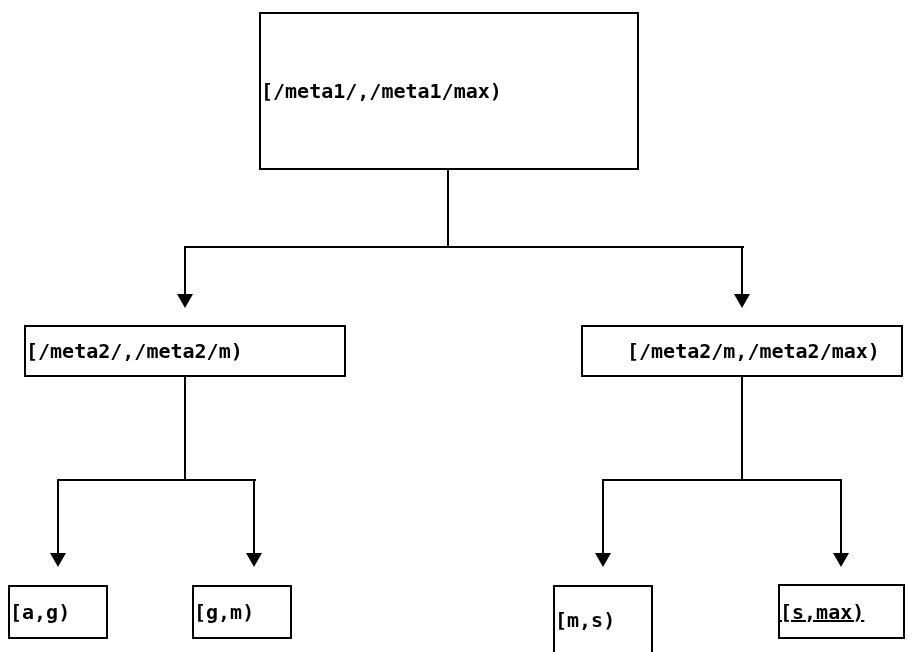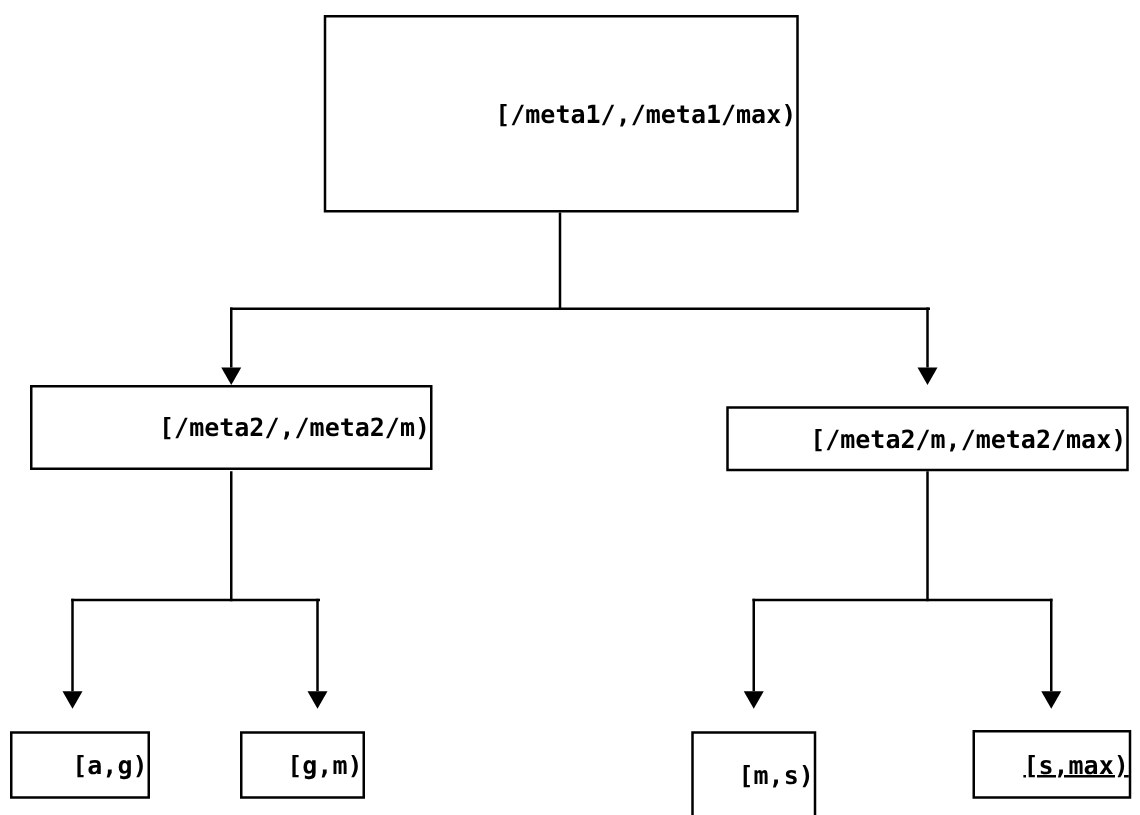--- a/index.html
+++ b/index.html
@@ -15,31 +15,31 @@
     overflow: hidden;
     font-family: "DejaVu Sans Mono", monospace;
   }
   .node {
     position: absolute;
     box-sizing: border-box;
     border: 2.5px solid #000000;
     background: #ffffff;
     display: flex;
     align-items: center;
-    justify-content: flex-end;
+    justify-content: flex-start;
     font-family: "DejaVu Sans Mono", monospace;
     font-weight: bold;
     font-size: 20px;
     color: #000000;
     white-space: pre;
   }
   #node-root  { left: 259px; top: 12px;  width: 380px; height: 158px; }
-  #node-left  { left: 24px;  top: 308px; width: 322px; height: 68px; }
-  #node-right { left: 581px; top: 325px; width: 322px; height: 52px; }
-  #leaf-ag    { left: 8px;   top: 585px; width: 112px; height: 54px; }
+  #node-left  { left: 24px;  top: 325px; width: 322px; height: 52px; }
+  #node-right { left: 581px; top: 325px; width: 322px; height: 52px; padding-left: 44px; }
+  #leaf-ag    { left: 8px;   top: 585px; width: 100px; height: 54px; }
   #leaf-gm    { left: 192px; top: 585px; width: 100px; height: 54px; }
   #leaf-ms    { left: 553px; top: 585px; width: 100px; height: 70px; }
   #leaf-smax  { left: 778px; top: 584px; width: 127px; height: 55px; text-decoration: underline; }
 
   .line {
     position: absolute;
     background: #000000;
   }
   
   #root-stem   { left: 447px; top: 170px; width: 2px;  height: 78px; }

